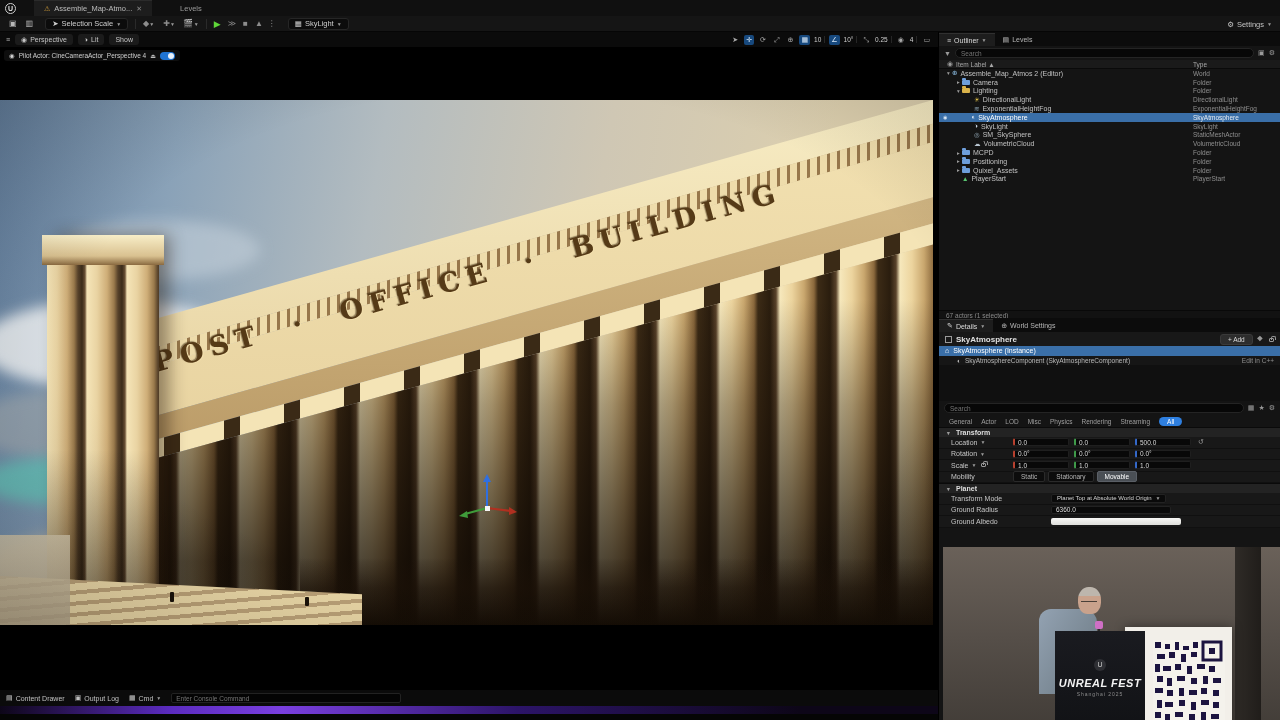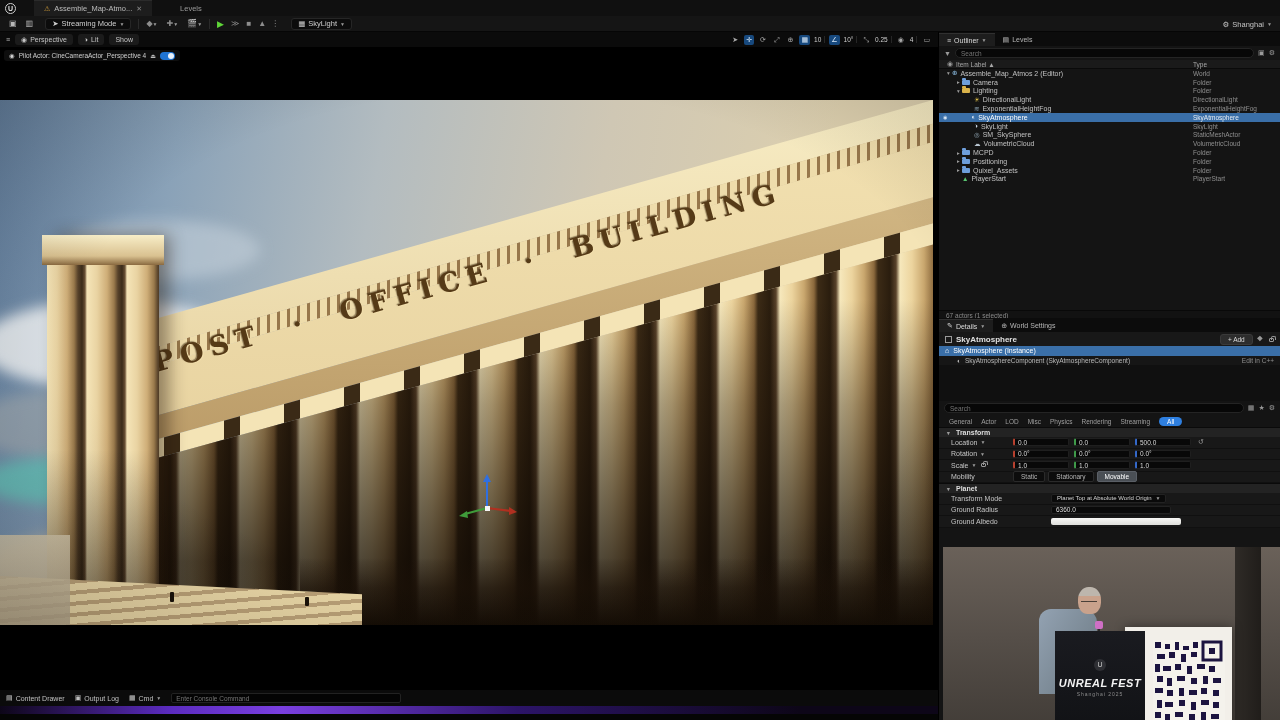--- a/index.html
+++ b/index.html
@@ -158,41 +158,41 @@
     <div class="tab inactive">
       <span>Levels</span>
     </div>
   </div>
 
   <div class="toolbar">
     <span class="tb-icon">▣</span>
     <span class="tb-icon">▥</span>
     <div class="pill" style="margin-left:12px;">
       <span>➤</span>
-      <span>Streaming Mode</span>
+      <span>Selection Scale</span>
       <span class="caret">▼</span>
     </div>
     <div class="sep"></div>
     <span class="tb-dim">◆<span class="caret">▼</span></span>
     <span class="tb-dim" style="margin-left:9px;">✚<span class="caret">▼</span></span>
     <span class="tb-dim" style="margin-left:9px;">🎬<span class="caret">▼</span></span>
     <div class="sep"></div>
     <span class="play">▶</span>
     <span class="tb-dim" style="margin-left:7px;">≫</span>
     <span class="tb-dim" style="margin-left:7px;">■</span>
     <span class="tb-dim" style="margin-left:7px;">▲</span>
     <span class="tb-dim" style="margin-left:5px;">⋮</span>
     <div class="pill" style="margin-left:12px;">
       <span>▦</span>
       <span>SkyLight</span>
       <span class="caret">▼</span>
     </div>
     <div class="settings">
       <span>⚙</span>
-      <span>Shanghai</span>
+      <span>Settings</span>
       <span class="caret">▼</span>
     </div>
   </div>
 
   <div class="viewport">
     <div class="vp-bar">
       <span style="margin-left:6px;color:#bbb;">≡</span>
       <div class="vp-pill">
         <span>◉</span>
         <span>Perspective</span>

